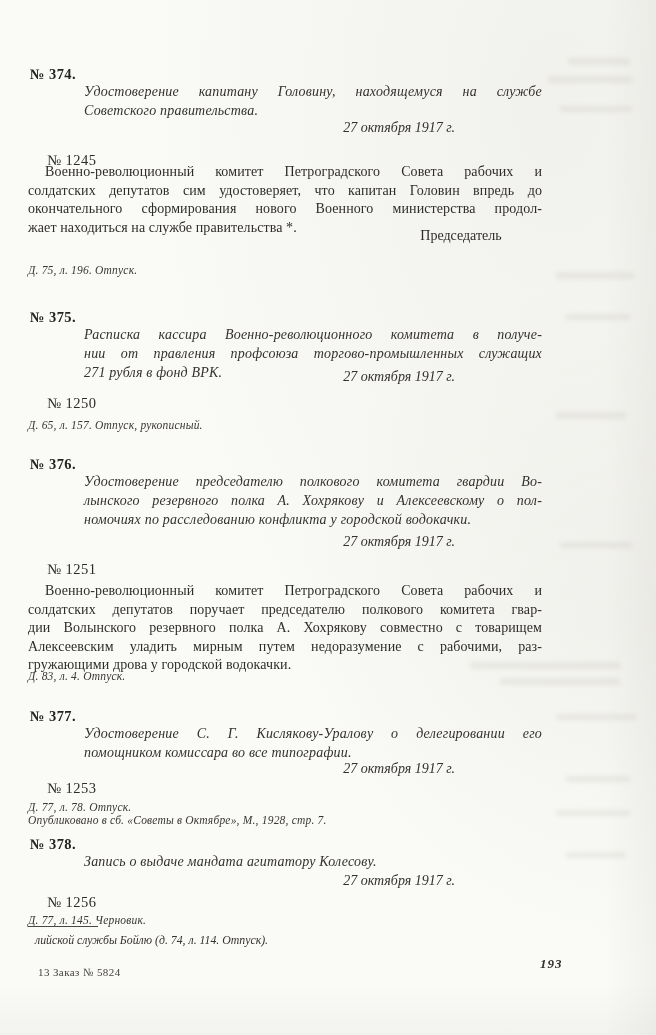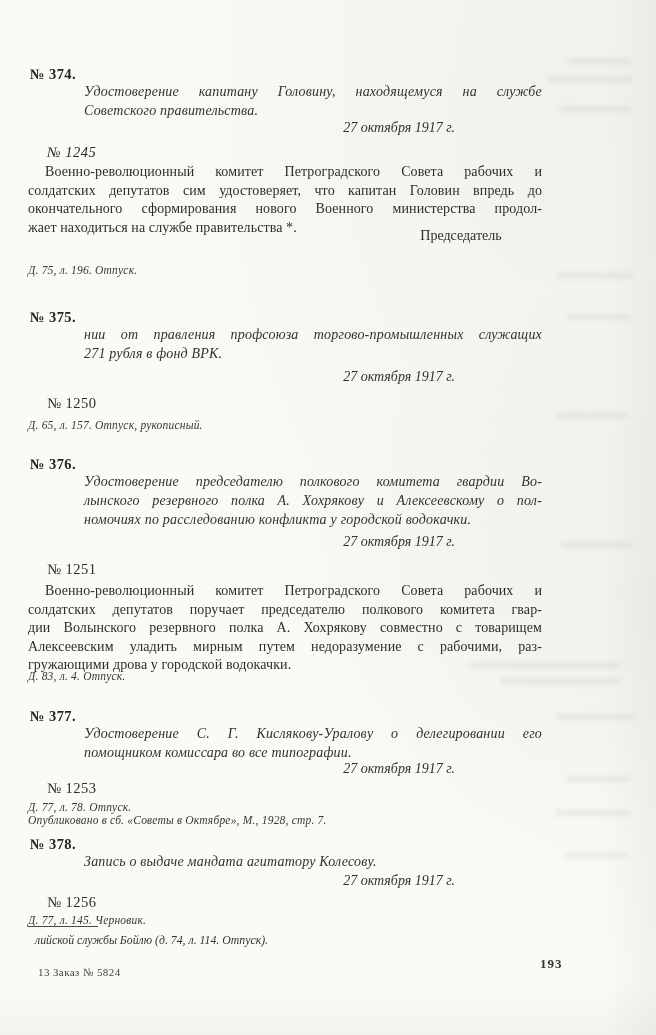--- a/index.html
+++ b/index.html
@@ -26,51 +26,52 @@
   .date{font-style:italic;font-size:14px;color:#34312d;text-align:right;}
   .reg{font-size:14.5px;color:#2d2b28;letter-spacing:.5px;}
   .bodytxt{font-size:14px;line-height:18.5px;color:#2f2d2a;letter-spacing:.1px;}
   .indent1{padding-left:17px;}
   .sigblock{font-size:14px;line-height:18px;text-align:center;color:#2f2d2a;}
   .archive{font-style:italic;font-size:11.5px;color:#3a3734;letter-spacing:.2px;}
   .published{font-style:italic;font-size:11.5px;color:#3a3734;letter-spacing:.2px;}
   .fnsep{border-top:1.3px solid #4a4743;width:70px;height:0;}
   .footnote{font-style:italic;font-size:11.8px;line-height:14.5px;color:#35322e;}
   .imprint{font-size:11px;color:#45423e;letter-spacing:.4px;}
-  .pagenum{font-weight:bold;font-size:13px;color:#35322e;letter-spacing:1px;}
+  .pagenum{font-weight:bold;font-size:13px;color:#35322e;letter-spacing:1px;font-style:italic;}
   .bleed{background:#c9c7c0;opacity:.28;filter:blur(2px);border-radius:2px;}
 </style>
 </head>
 <body>
 
 <div class="page">
 
   <div class="abs" style="top:0;left:0;width:656px;">
     <div class="abs docnum" style="top:38px;left:30px;">№ 374.</div>
     <div class="abs heading" style="top:54px;left:84px;width:458px;">
       <div class="jl">Удостоверение капитану Головину, находящемуся на службе</div>
       <div class="plain">Советского правительства.</div>
     </div>
     <div class="abs date" style="top:92px;left:84px;width:371px;">27 октября 1917 г.</div>
-    <div class="abs reg" style="top:116px;left:47px;font-style:italic;">№ 1245</div>
+    <div class="abs reg" style="top:124px;left:47px;">№ 1245</div>
     <div class="abs bodytxt" style="top:135px;left:28px;width:514px;">
       <div class="jl indent1">Военно-революционный комитет Петроградского Совета рабочих и</div>
       <div class="jl">солдатских депутатов сим удостоверяет, что капитан Головин впредь до</div>
       <div class="jl">окончательного сформирования нового Военного министерства продол-</div>
       <div class="plain">жает находиться на службе правительства *.</div>
     </div>
     <div class="abs sigblock" style="top:199px;left:378px;width:166px;">
       <div>Председатель</div>
     </div>
     <div class="abs archive" style="top:236px;left:28px;">Д. 75, л. 196. Отпуск.</div>
   </div>
 
   <div class="abs" style="top:0;left:0;width:656px;">
     <div class="abs docnum" style="top:281px;left:30px;">№ 375.</div>
     <div class="abs heading" style="top:297px;left:84px;width:458px;">
+      <div class="jl">Расписка кассира Военно-революционного комитета в получе-</div>
       <div class="jl">нии от правления профсоюза торгово-промышленных служащих</div>
       <div class="plain">271 рубля в фонд ВРК.</div>
     </div>
     <div class="abs date" style="top:341px;left:84px;width:371px;">27 октября 1917 г.</div>
     <div class="abs reg" style="top:367px;left:47px;">№ 1250</div>
     <div class="abs archive" style="top:391px;left:28px;">Д. 65, л. 157. Отпуск, рукописный.</div>
   </div>
 
   <div class="abs" style="top:0;left:0;width:656px;">
     <div class="abs docnum" style="top:428px;left:30px;">№ 376.</div>

